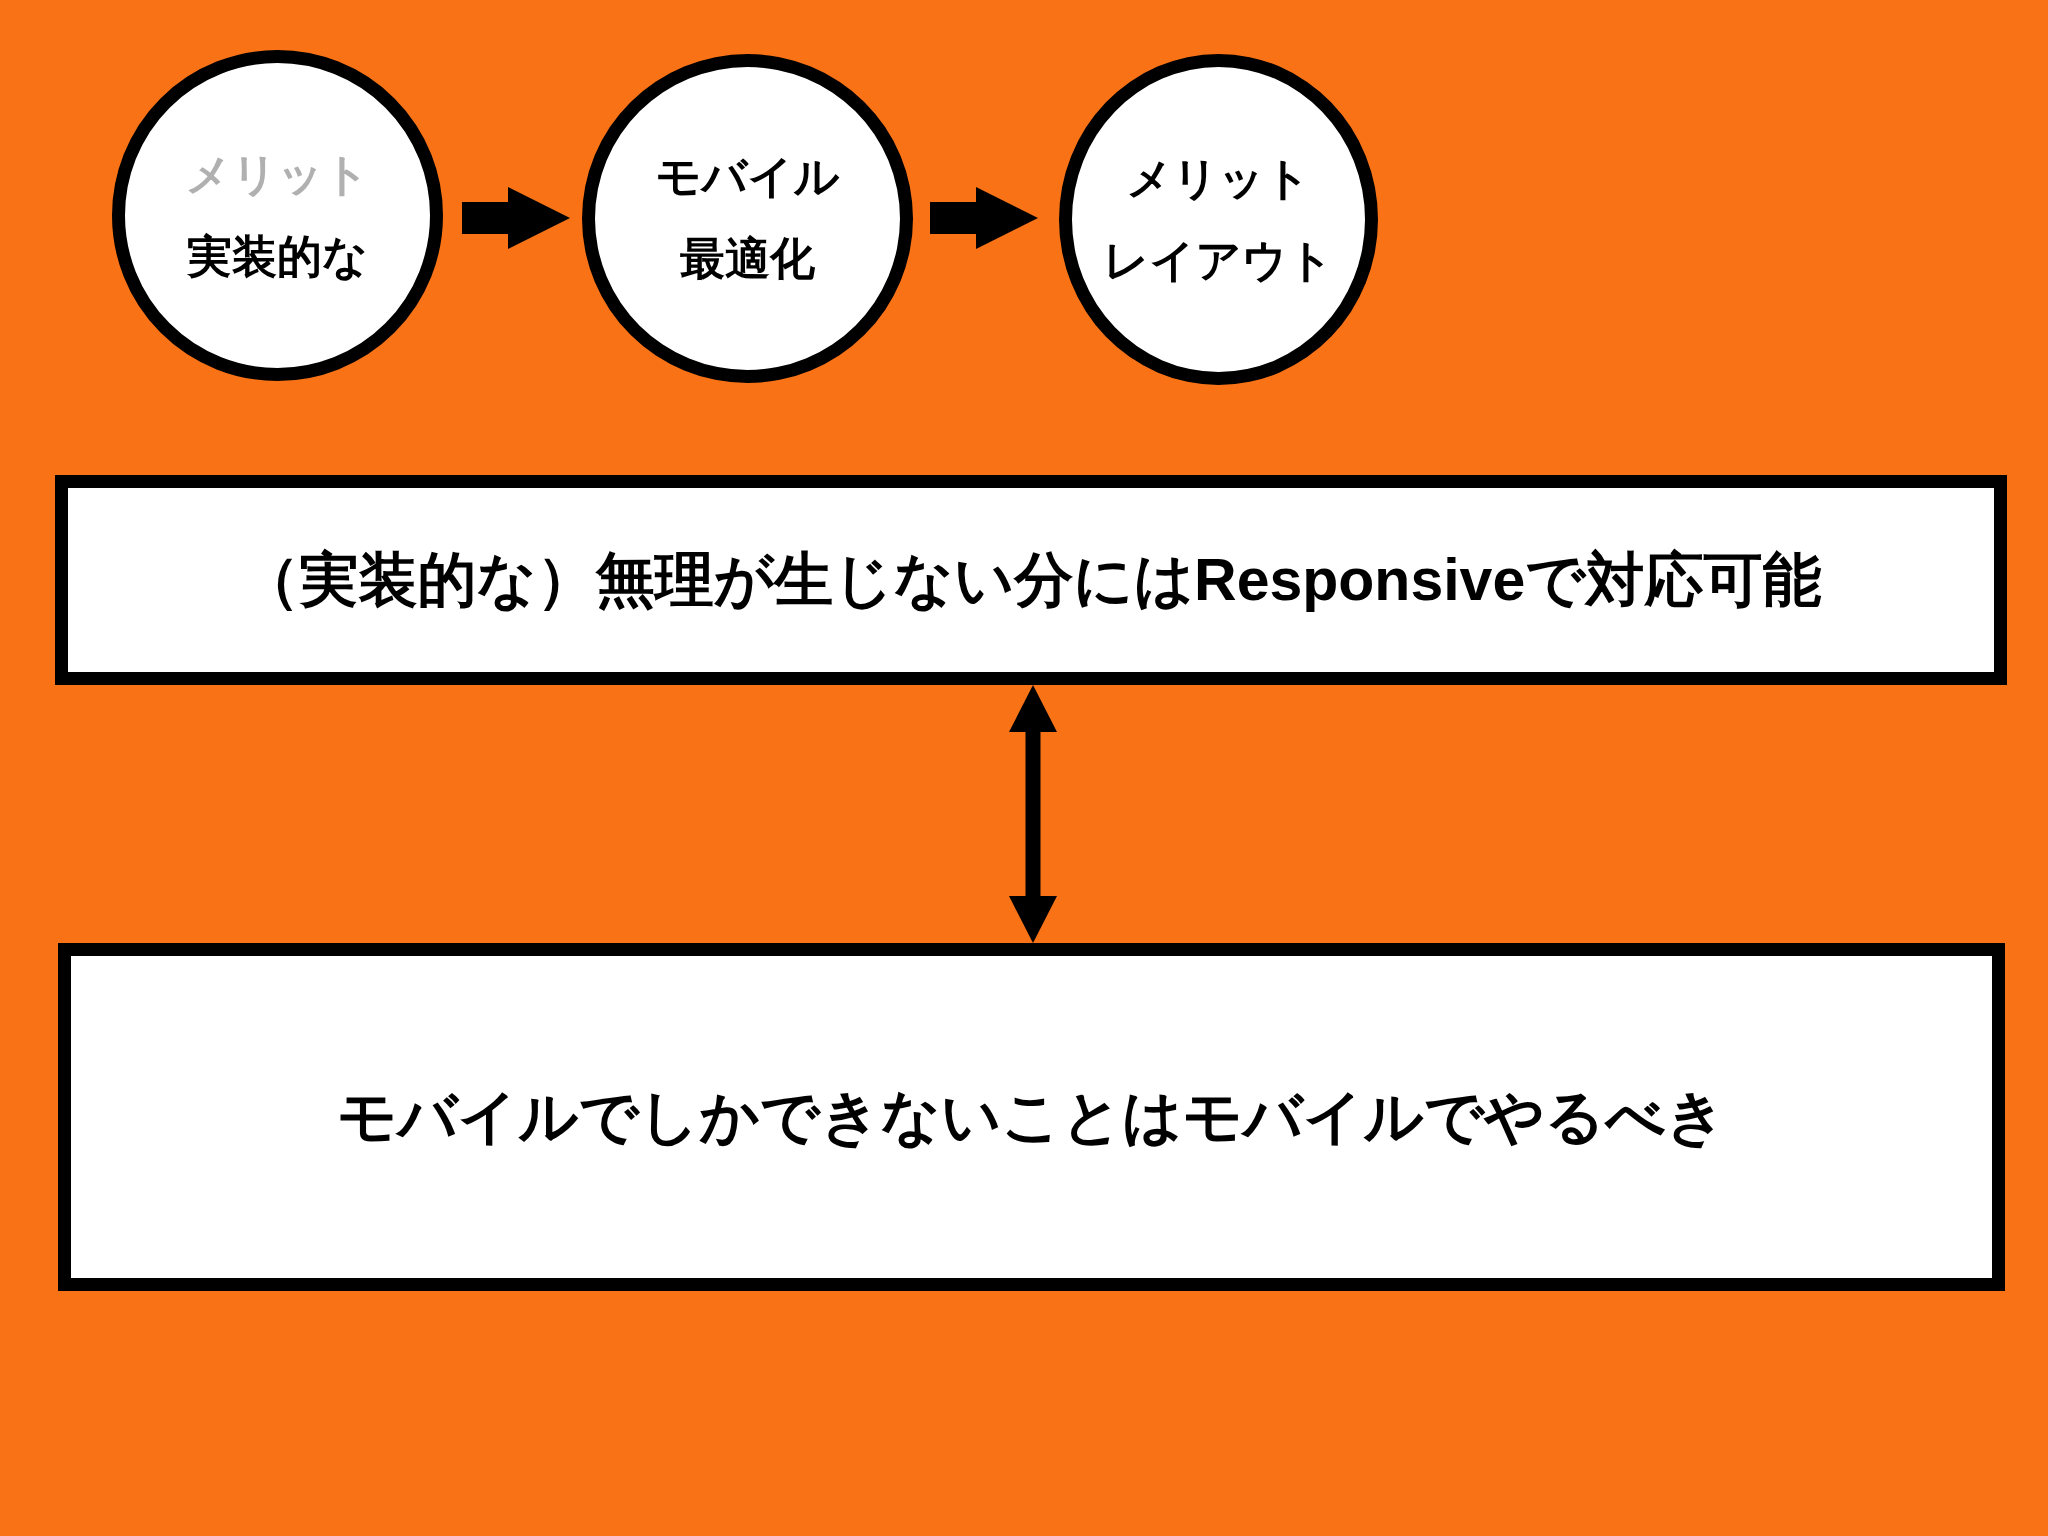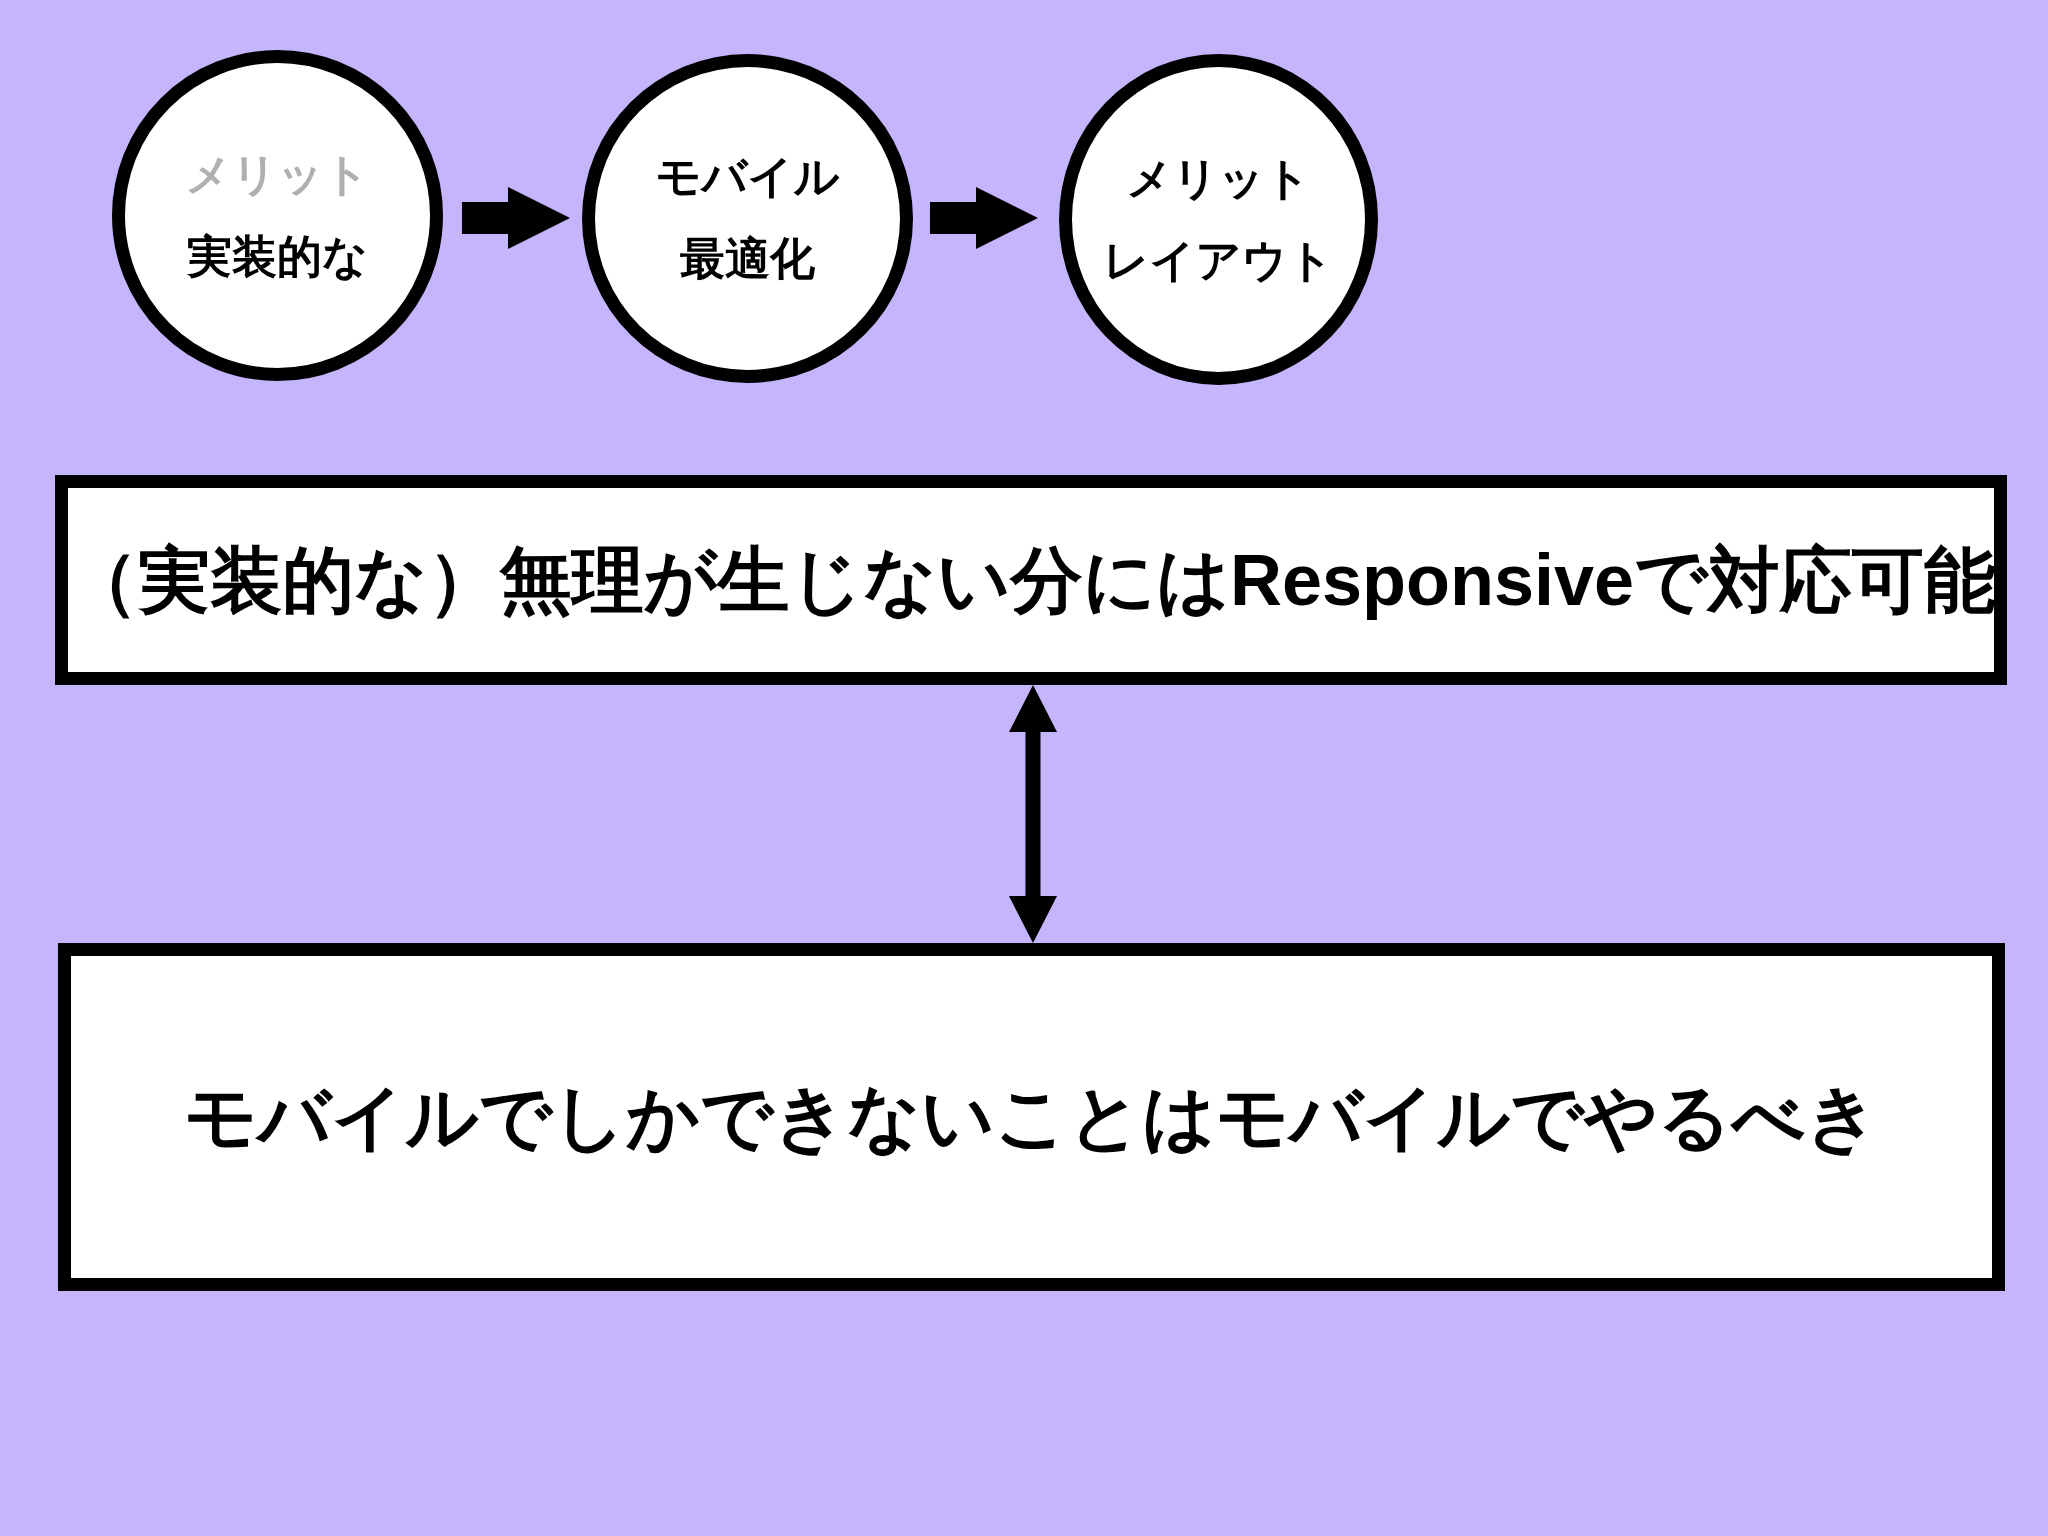--- a/index.html
+++ b/index.html
@@ -4,21 +4,21 @@
 <style>
   html, body {
     margin: 0;
     padding: 0;
     background: #ffffff;
   }
   .canvas {
     position: relative;
     width: 2048px;
     height: 1536px;
-    background: #c4b5fd;
+    background: #f97316;
     overflow: hidden;
     font-family: "Liberation Sans", sans-serif;
     color: #000000;
   }
 
   
   .circle {
     position: absolute;
     box-sizing: border-box;
     border: 13px solid #000000;
@@ -67,21 +67,21 @@
   .statement-box {
     position: absolute;
     box-sizing: border-box;
     border: 13px solid #000000;
     background: #ffffff;
     display: flex;
     flex-direction: column;
     align-items: center;
     justify-content: center;
     font-weight: 700;
-    font-size: 72px;
+    font-size: 59px;
     line-height: 1;
     text-align: center;
     white-space: nowrap;
   }
   .statement-top {
     left: 55px;
     top: 475px;
     width: 1952px;
     height: 210px;
   }

